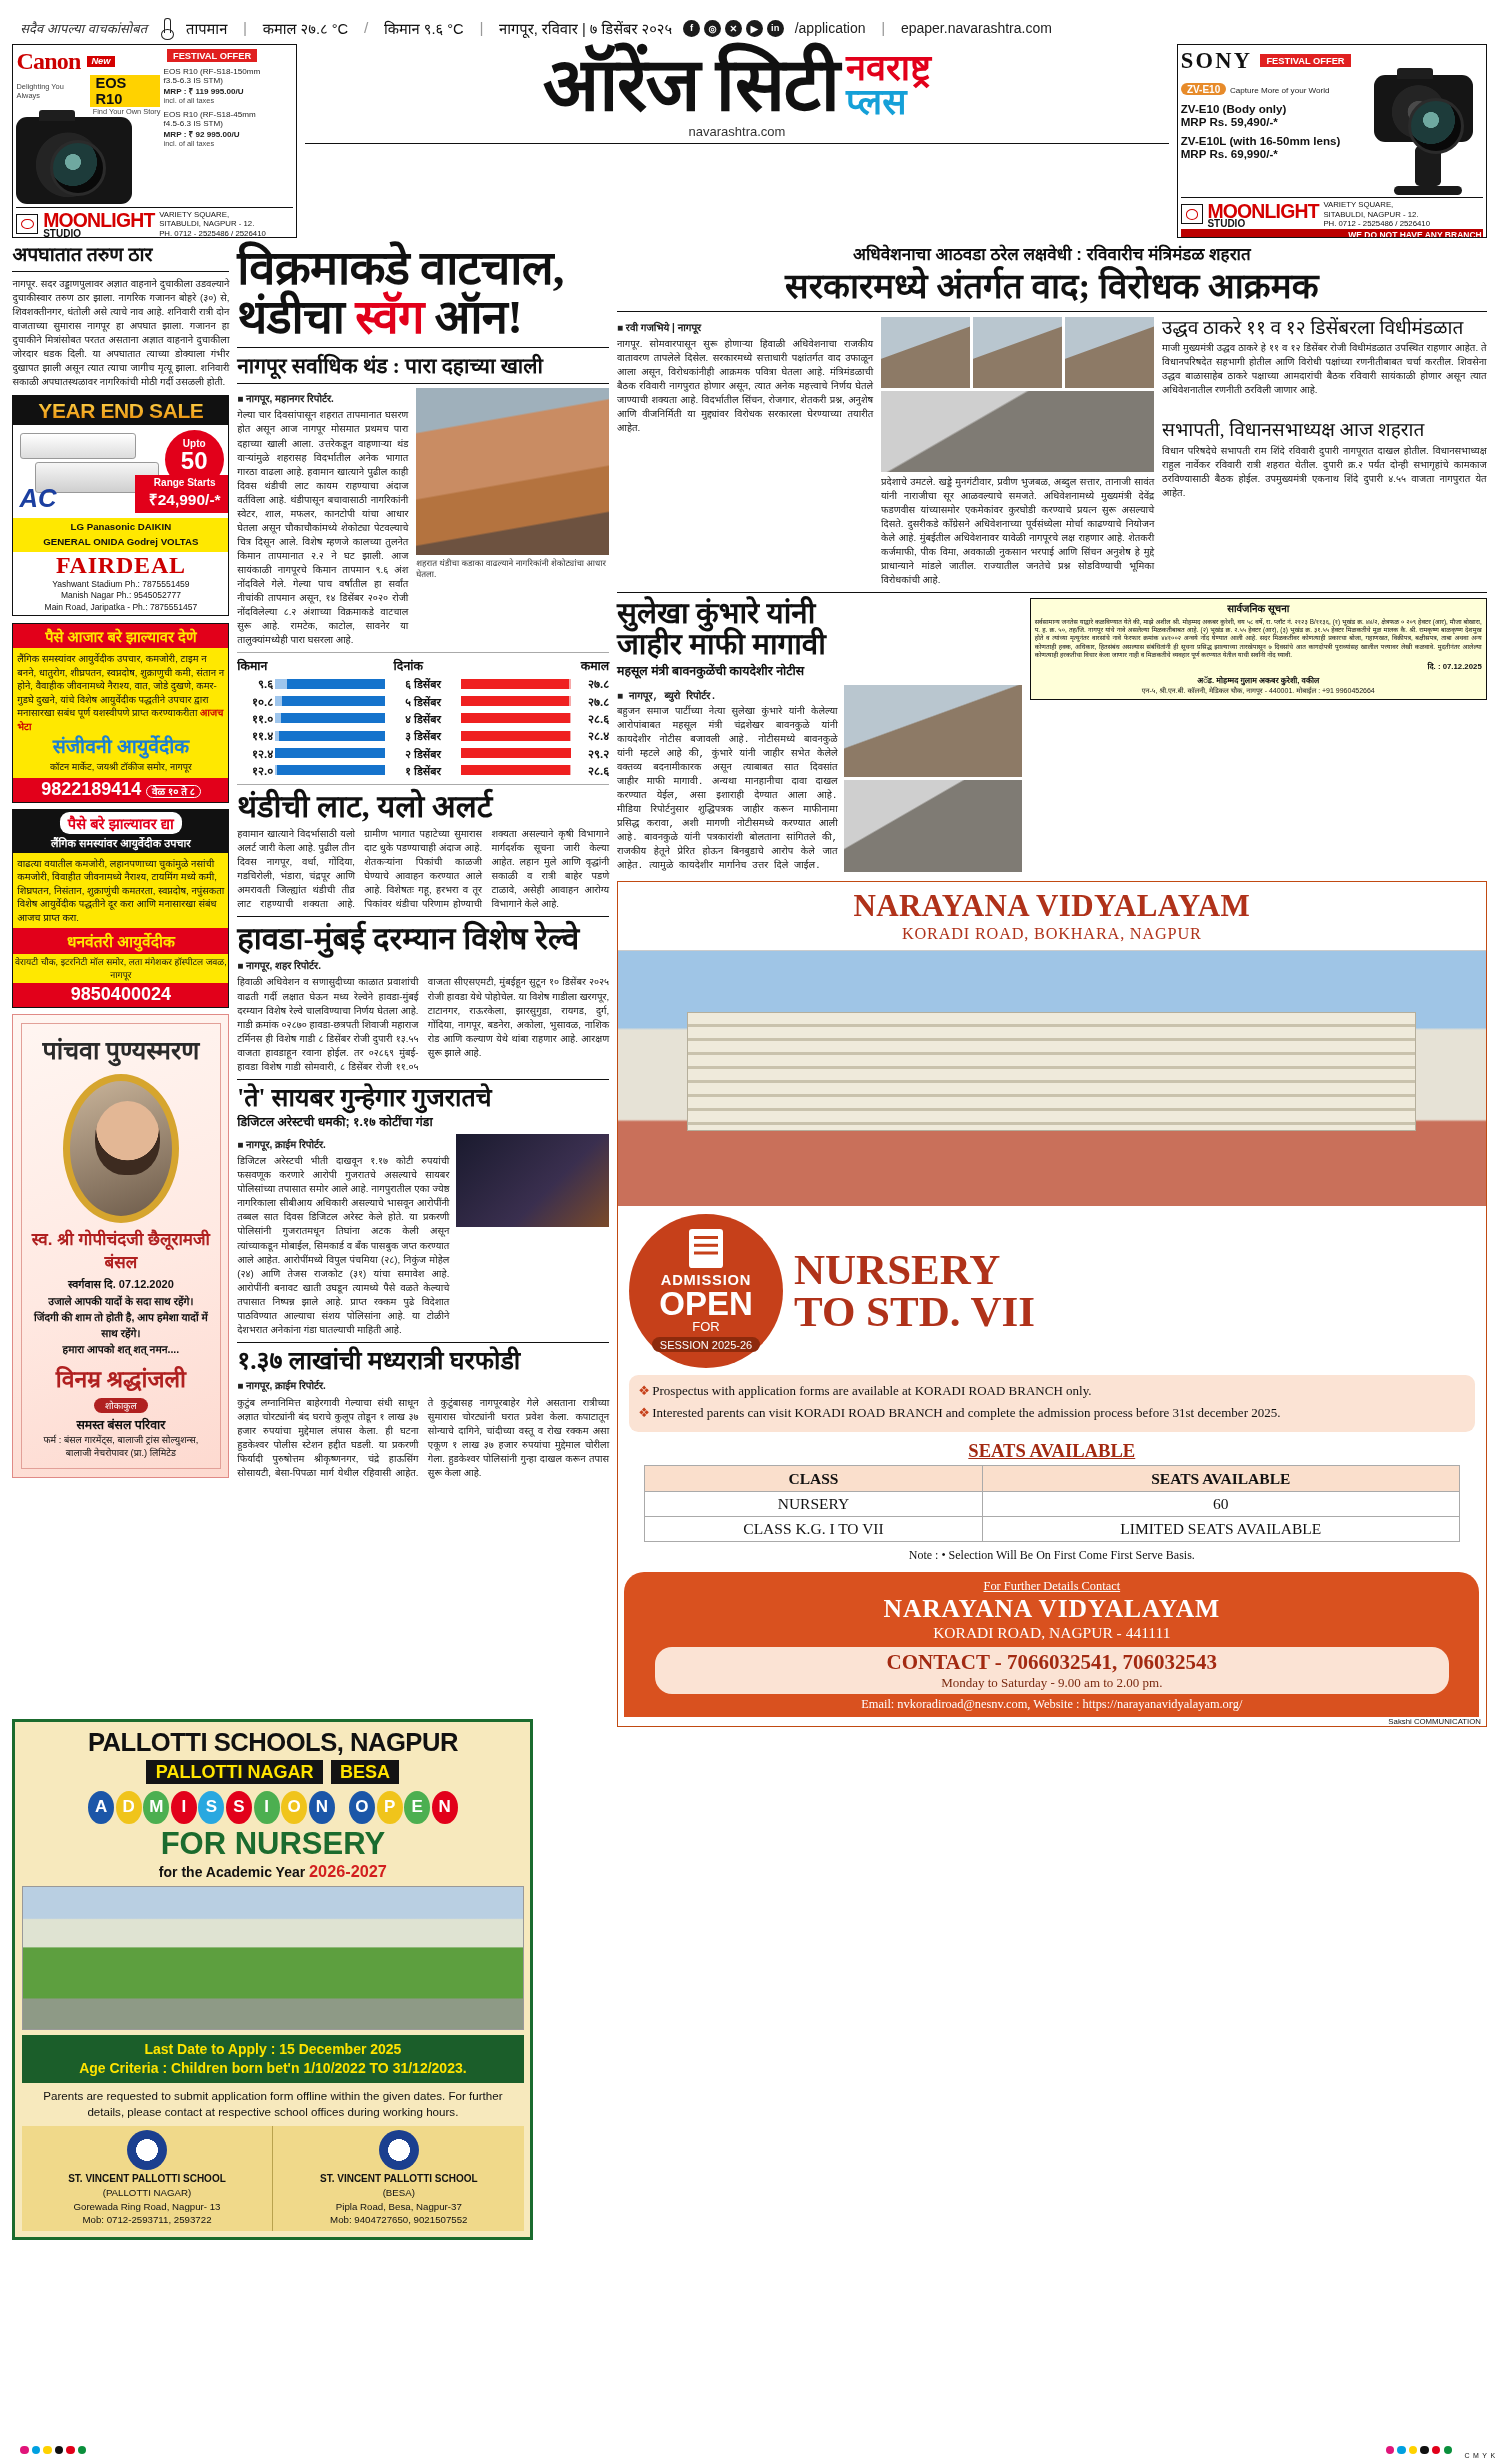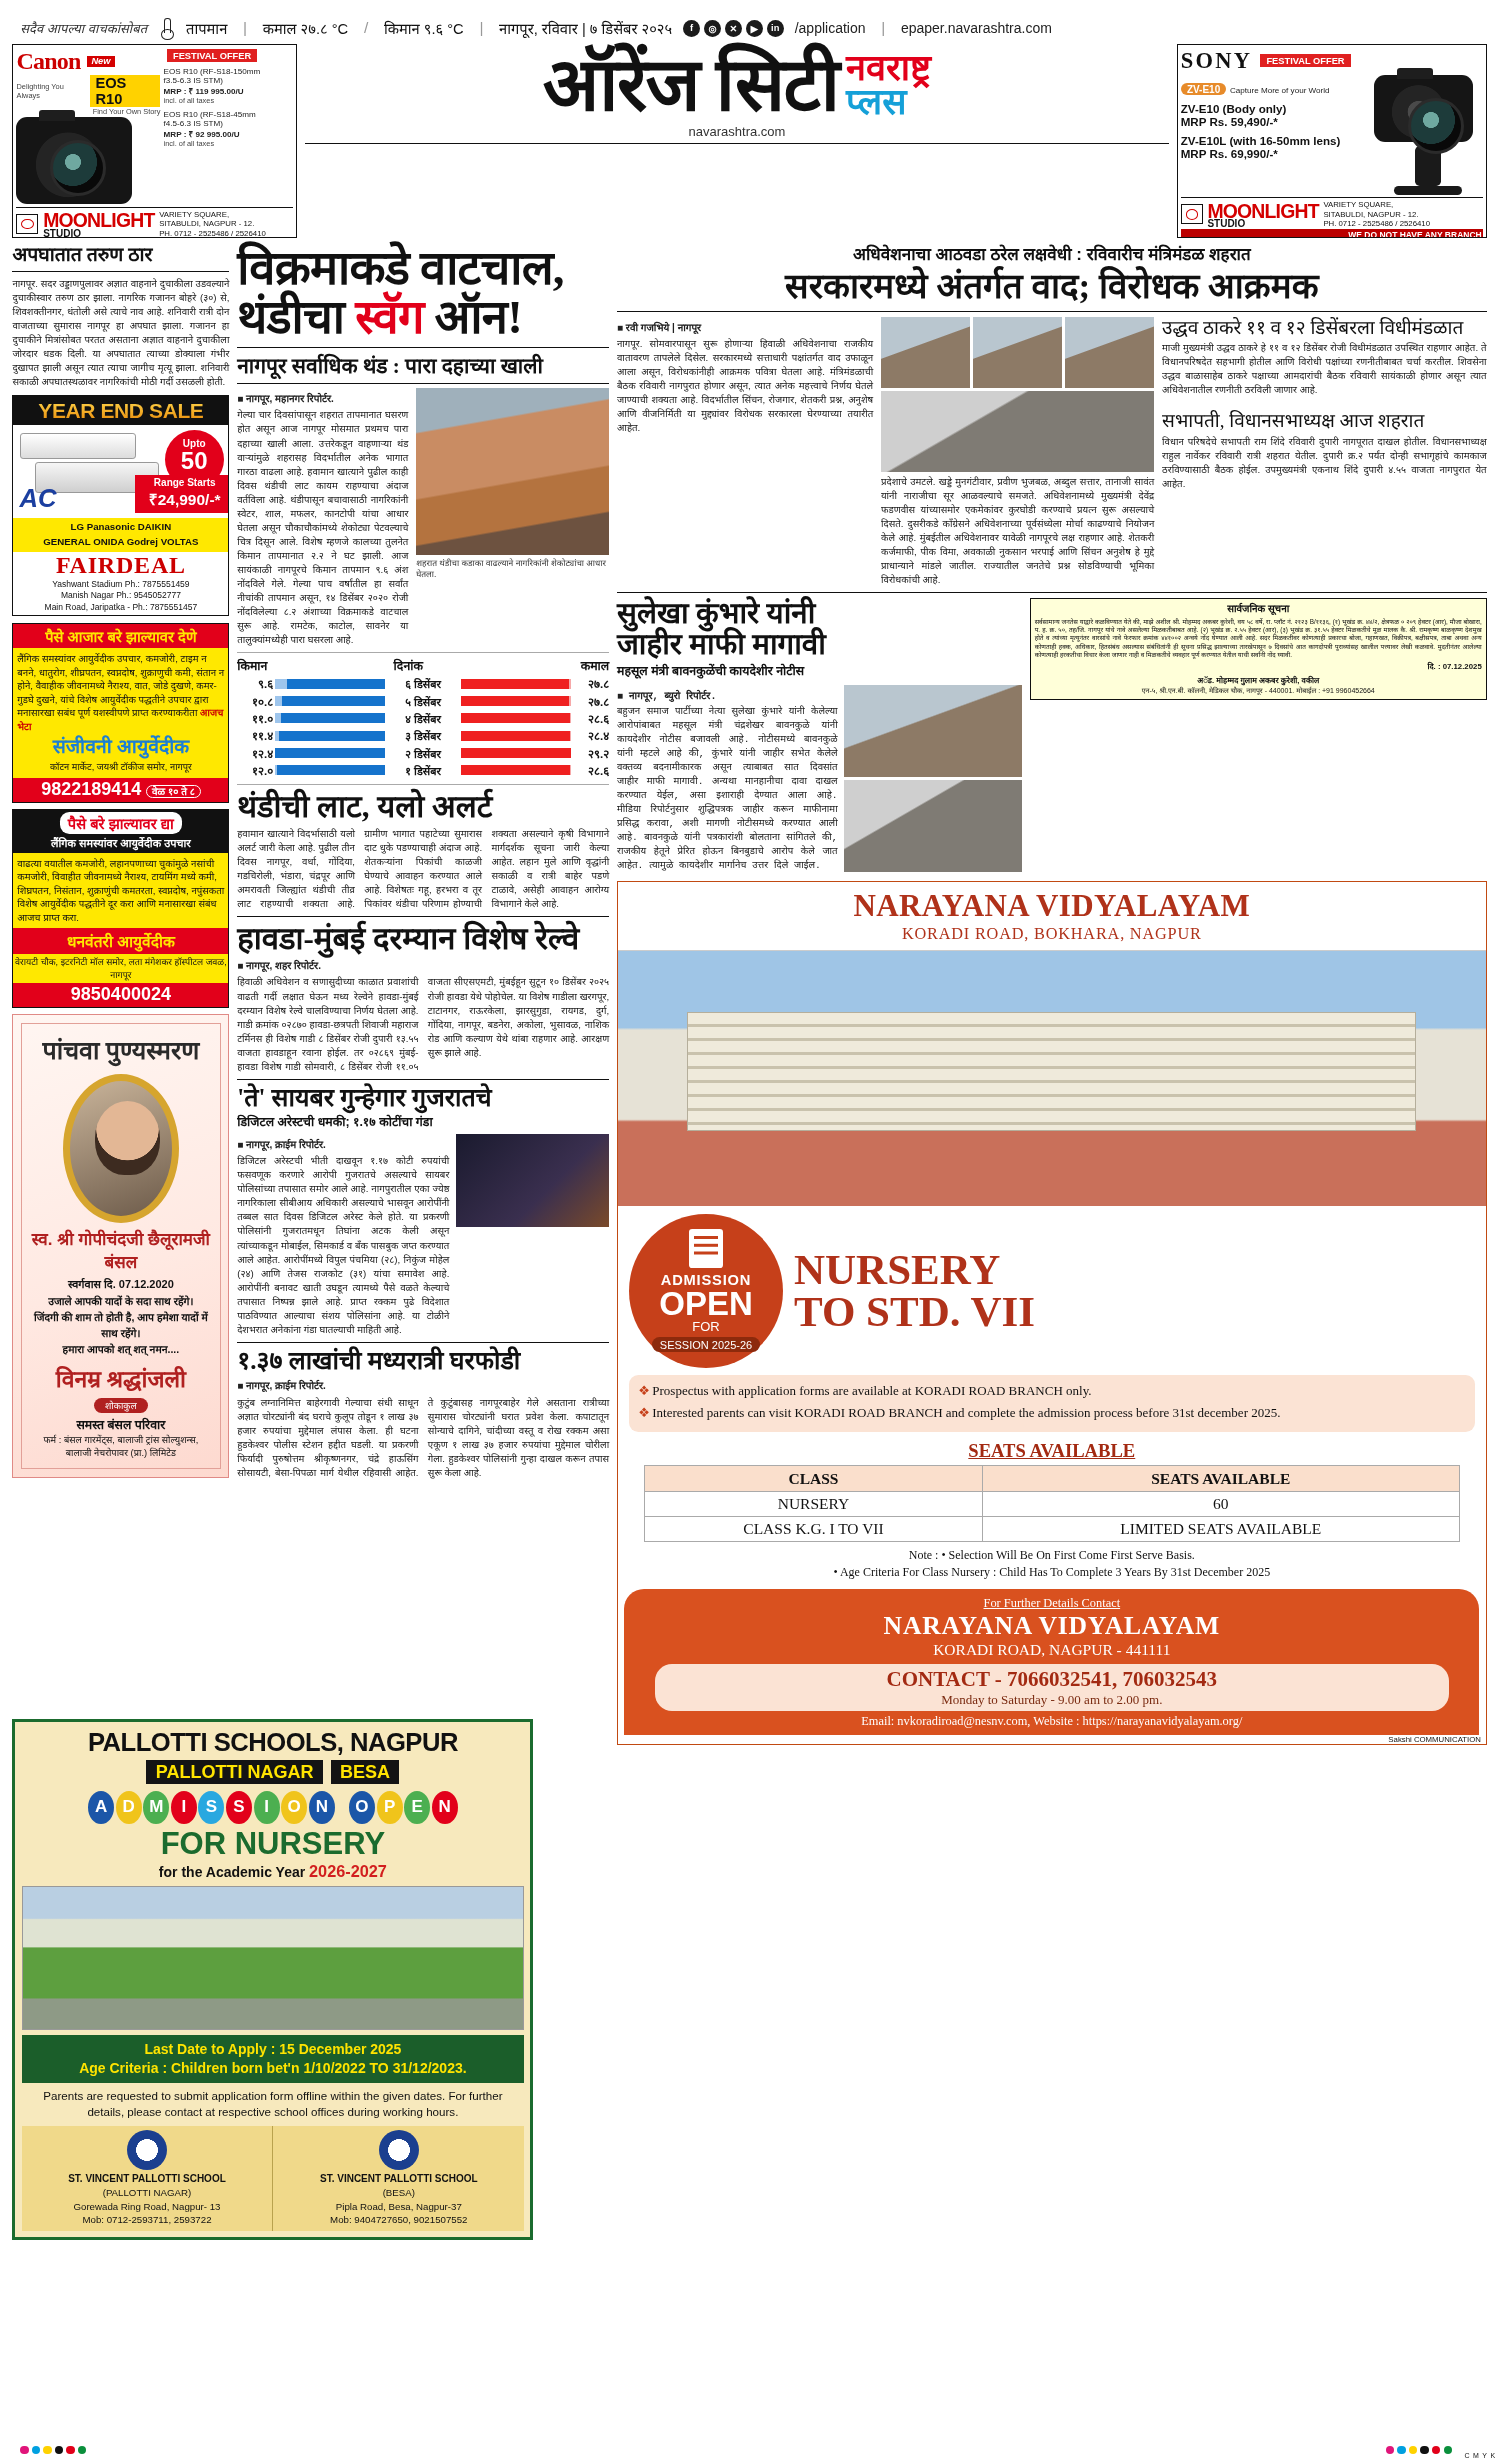--- a/index.html
+++ b/index.html
@@ -534,21 +534,21 @@
             <div class="photo ph-leader" style="flex:1;height:71px;"></div>
             <div class="photo ph-leader" style="flex:1;height:71px;"></div>
             <div class="photo ph-leader" style="flex:1;height:71px;"></div>
           </div>
           <div class="photo ph-mic" style="height:81px;margin-top:3.1px;"></div>
           <div class="body" style="margin-top:3.1px;">प्रदेशाचे उमटले. खड्डे मुनगंटीवार, प्रवीण भुजबळ, अब्दुल सत्तार, तानाजी सावंत यांनी नाराजीचा सूर आळवल्याचे समजते. अधिवेशनामध्ये मुख्यमंत्री देवेंद्र फडणवीस यांच्यासमोर एकमेकांवर कुरघोडी करण्याचे प्रयत्न सुरू असल्याचे दिसते. दुसरीकडे काँग्रेसने अधिवेशनाच्या पूर्वसंध्येला मोर्चा काढण्याचे नियोजन केले आहे. मुंबईतील अधिवेशनावर यावेळी नागपूरचे लक्ष राहणार आहे. शेतकरी कर्जमाफी, पीक विमा, अवकाळी नुकसान भरपाई आणि सिंचन अनुशेष हे मुद्दे प्राधान्याने मांडले जातील. राज्यातील जनतेचे प्रश्न सोडविण्याची भूमिका विरोधकांची आहे.</div>
         </div>
         <div style="width:38%;">
           <div class="hl-5" style="color:#111;">उद्धव ठाकरे ११ व १२ डिसेंबरला विधीमंडळात</div>
           <div class="body" style="margin-top:2.3px;">माजी मुख्यमंत्री उद्धव ठाकरे हे ११ व १२ डिसेंबर रोजी विधीमंडळात उपस्थित राहणार आहेत. ते विधानपरिषदेत सहभागी होतील आणि विरोधी पक्षांच्या रणनीतीबाबत चर्चा करतील. शिवसेना उद्धव बाळासाहेब ठाकरे पक्षाच्या आमदारांची बैठक रविवारी सायंकाळी होणार असून त्यात अधिवेशनातील रणनीती ठरविली जाणार आहे.</div>
-          <div class="hl-5" style="margin-top:13px;">सभापती, विधानसभाध्यक्ष आज शहरात</div>
+          <div class="hl-5" style="margin-top:22px;">सभापती, विधानसभाध्यक्ष आज शहरात</div>
           <div class="body" style="margin-top:2.3px;">विधान परिषदेचे सभापती राम शिंदे रविवारी दुपारी नागपूरात दाखल होतील. विधानसभाध्यक्ष राहुल नार्वेकर रविवारी रात्री शहरात येतील. दुपारी क्र.२ पर्यंत दोन्ही सभागृहांचे कामकाज ठरविण्यासाठी बैठक होईल. उपमुख्यमंत्री एकनाथ शिंदे दुपारी ४.५५ वाजता नागपुरात येत आहेत.</div>
         </div>
       </div>
 
       <div class="rule"></div>
 
       <div style="display:flex;gap:7.8px;">
         <div style="width:47%;">
           <div class="hl-2" style="font-size:29.5px;">सुलेखा कुंभारे यांनी</div>
           <div class="hl-2" style="font-size:29.5px;">जाहीर माफी मागावी</div>
@@ -612,21 +612,20 @@
               <td>60</td>
             </tr>
             <tr>
               <td>CLASS K.G. I TO VII</td>
               <td>LIMITED SEATS AVAILABLE</td>
             </tr>
           </tbody>
         </table>
         <div class="seat-note">
           <div>Note : • Selection Will Be On First Come First Serve Basis.</div>
-          <div>• Age Criteria For Class Nursery : Child Has To Complete 3 Years By 31st December 2025</div>
         </div>
         <div class="nar-foot">
           <div class="f1">For Further Details Contact</div>
           <div class="f2">NARAYANA VIDYALAYAM</div>
           <div class="f3">KORADI ROAD, NAGPUR - 441111</div>
           <div class="pill">
             <div class="p1">CONTACT - 7066032541, 706032543</div>
             <div class="p2">Monday to Saturday - 9.00 am to 2.00 pm.</div>
           </div>
           <div class="f4">Email: nvkoradiroad@nesnv.com, Website : https://narayanavidyalayam.org/</div>

